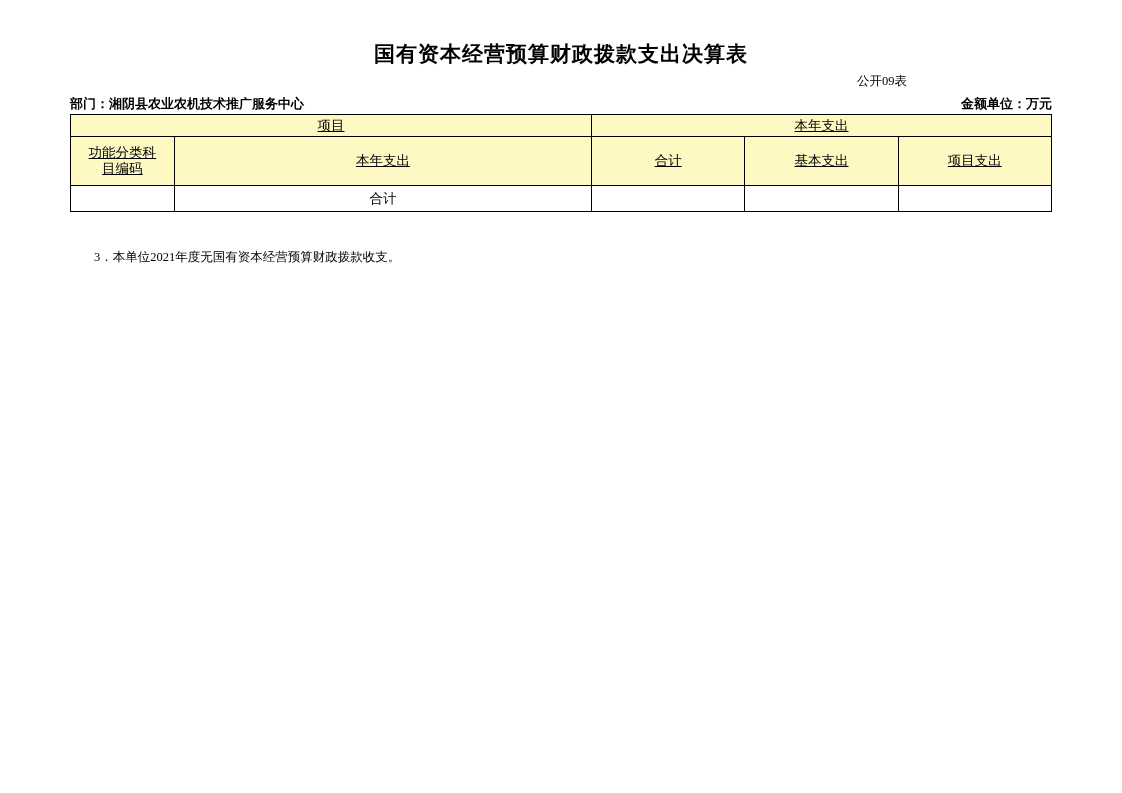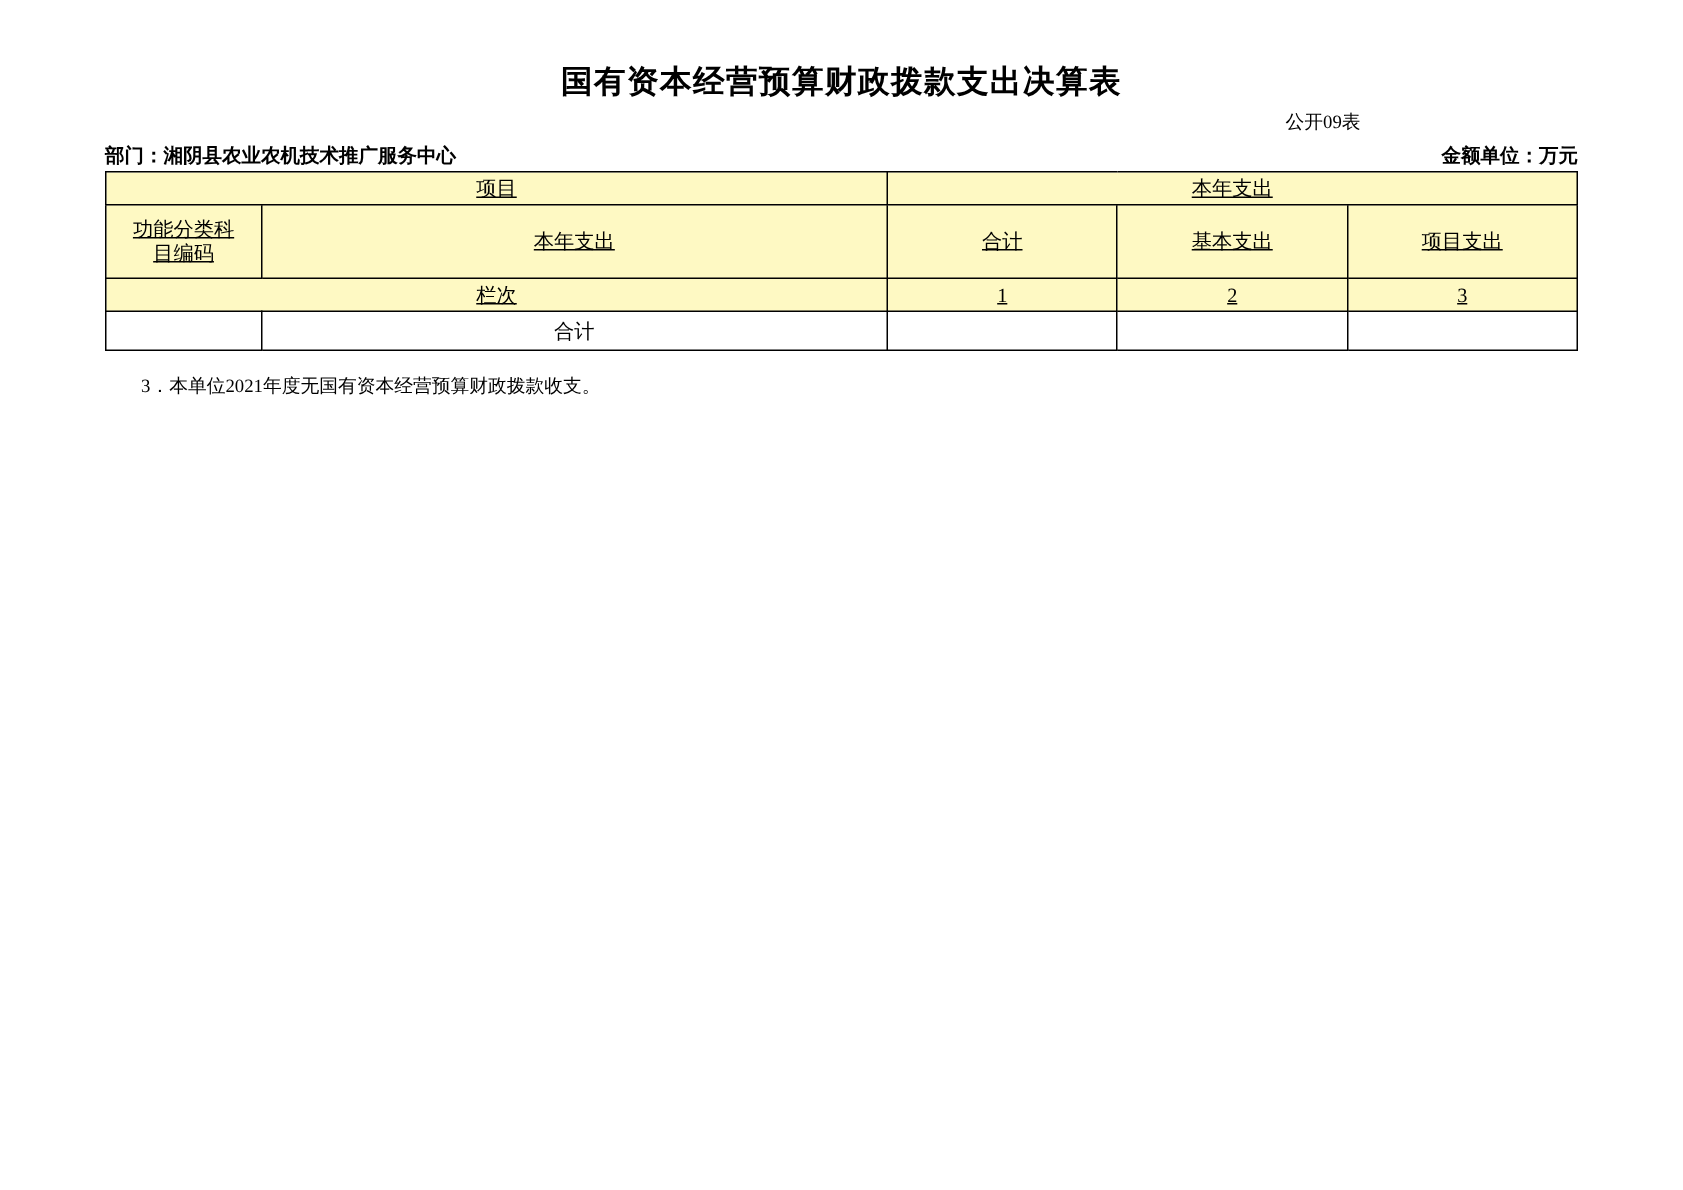--- a/index.html
+++ b/index.html
@@ -137,26 +137,20 @@
       <tr class="r2">
         <td class="hdr small-line">
           <div>功能分类科</div>
           <div>目编码</div>
         </td>
         <td class="hdr">本年支出</td>
         <td class="hdr">合计</td>
         <td class="hdr">基本支出</td>
         <td class="hdr">项目支出</td>
       </tr>
-      <tr class="r3">
-        <td class="hdr" colspan="2">栏次</td>
-        <td class="hdr">1</td>
-        <td class="hdr">2</td>
-        <td class="hdr">3</td>
-      </tr>
       <tr class="r4">
         <td></td>
         <td class="cell-left">合计</td>
         <td></td>
         <td></td>
         <td></td>
       </tr>
     </tbody>
   </table>
 

